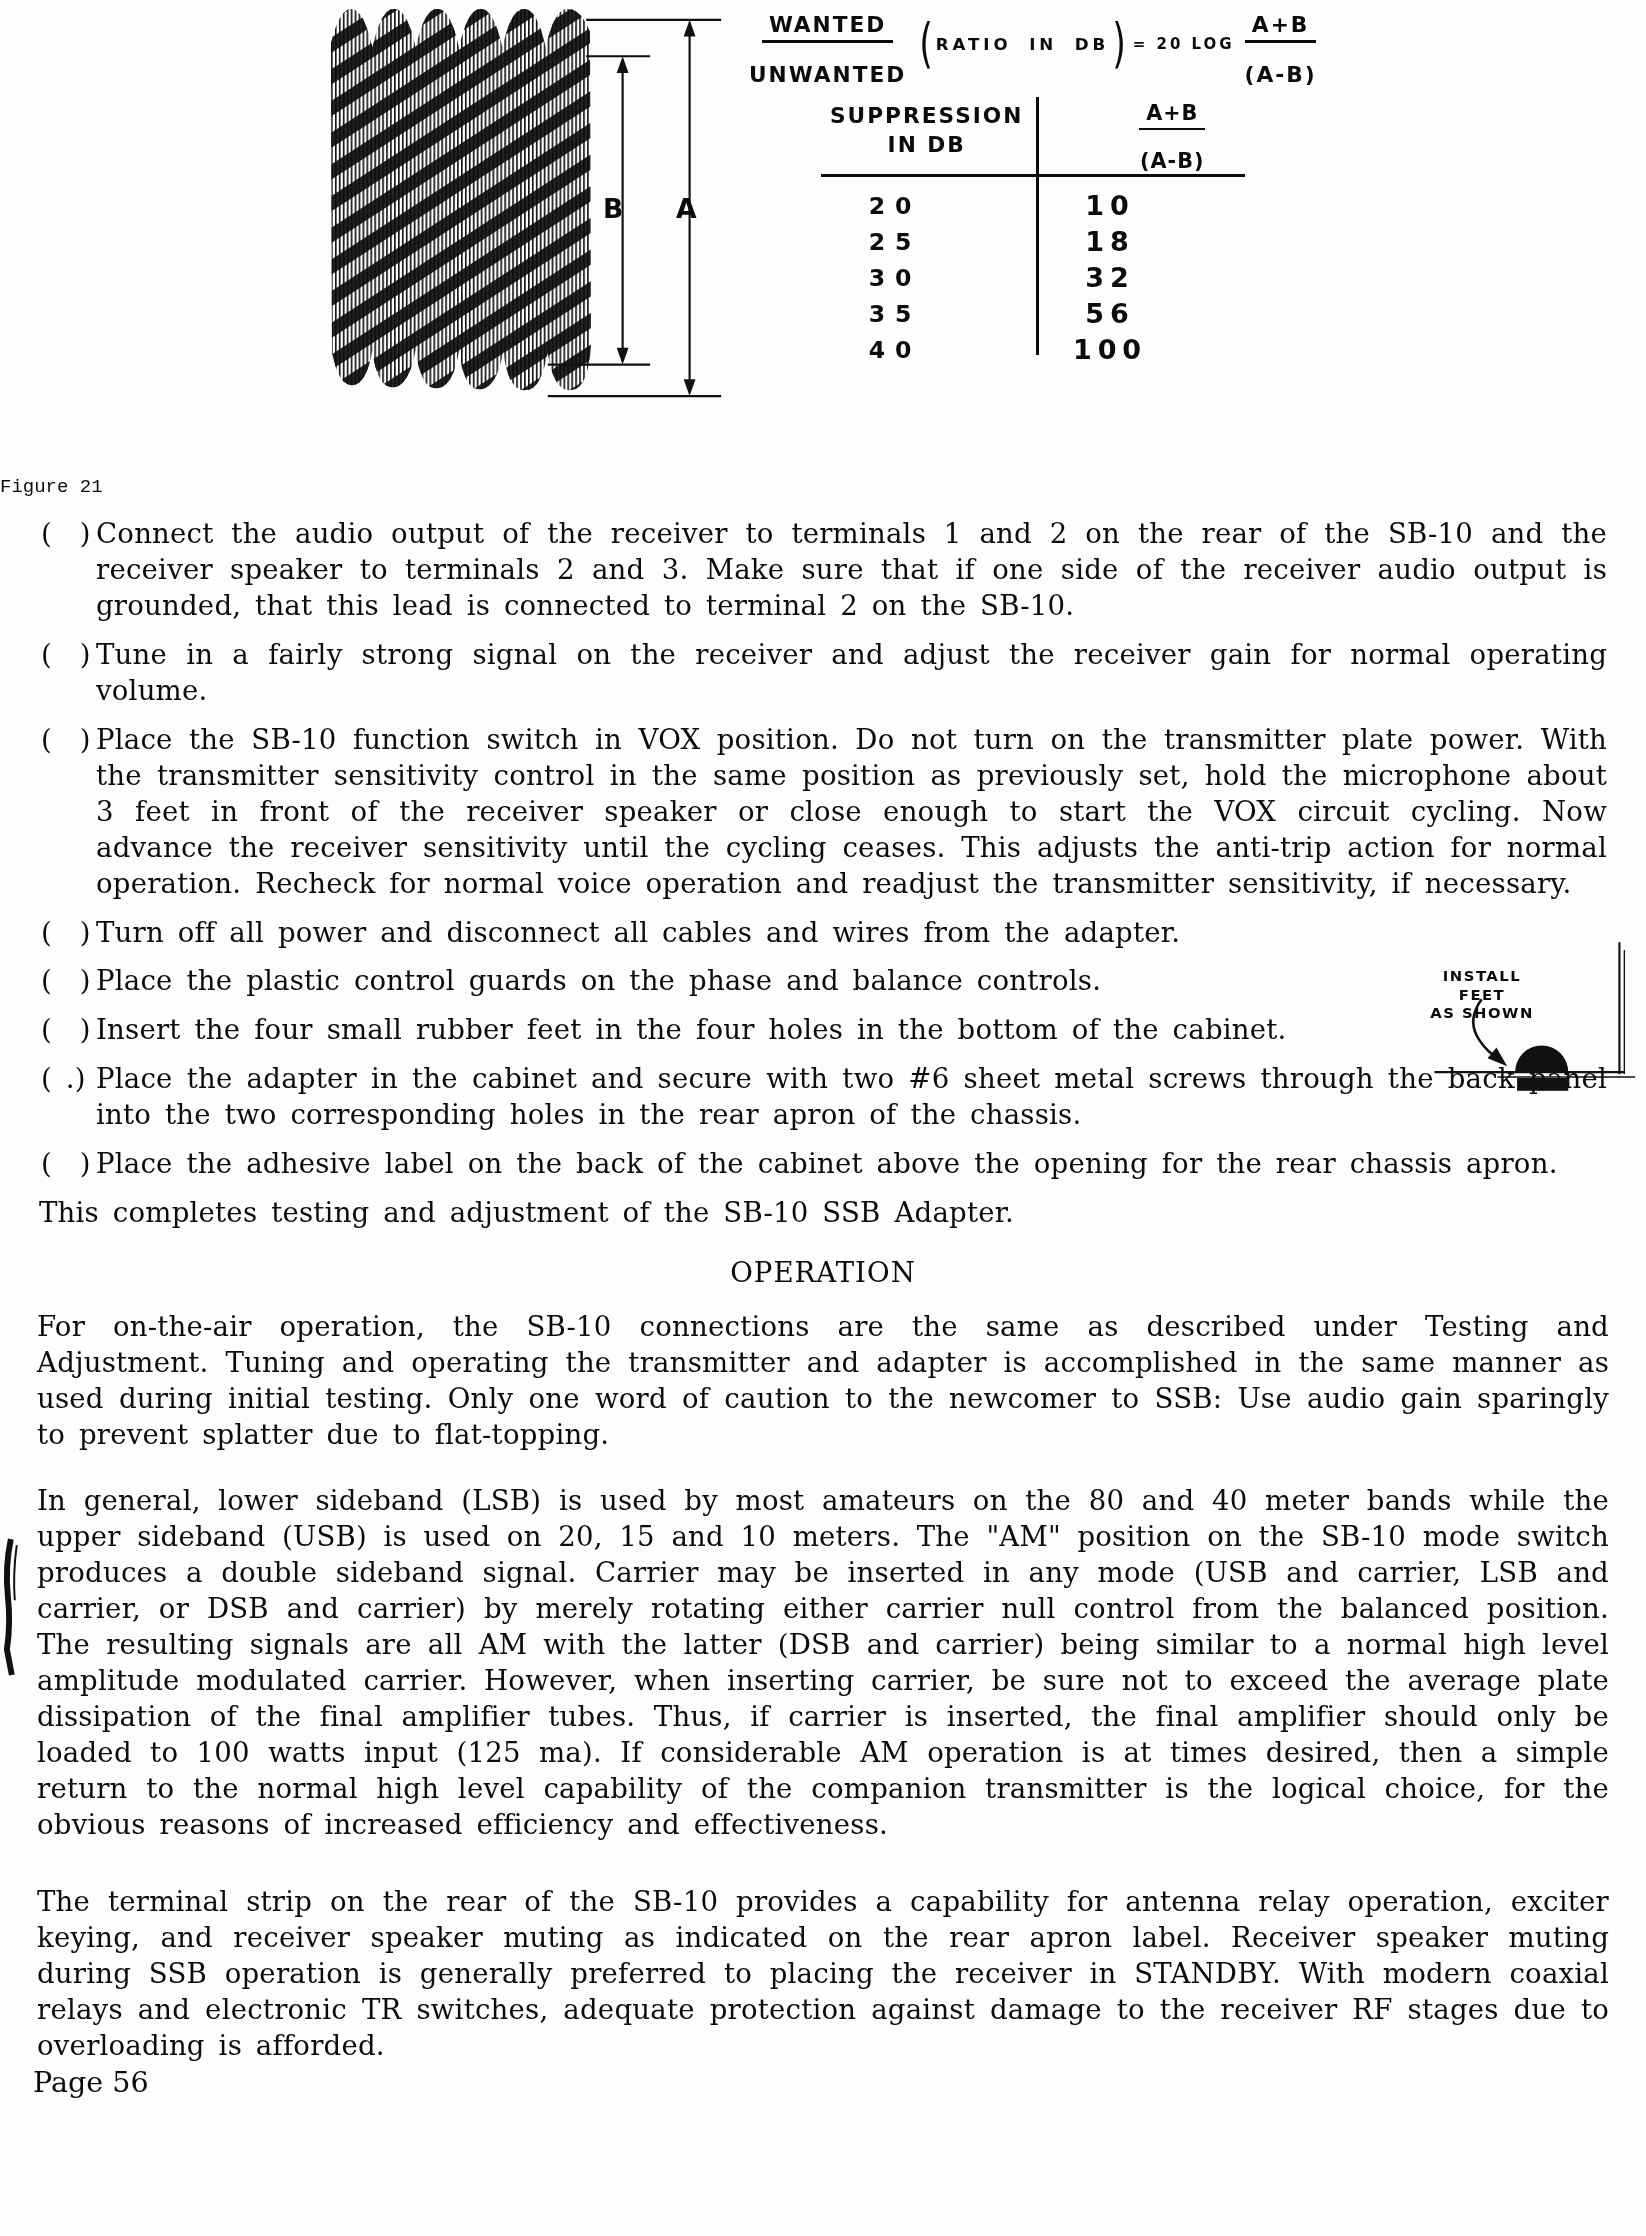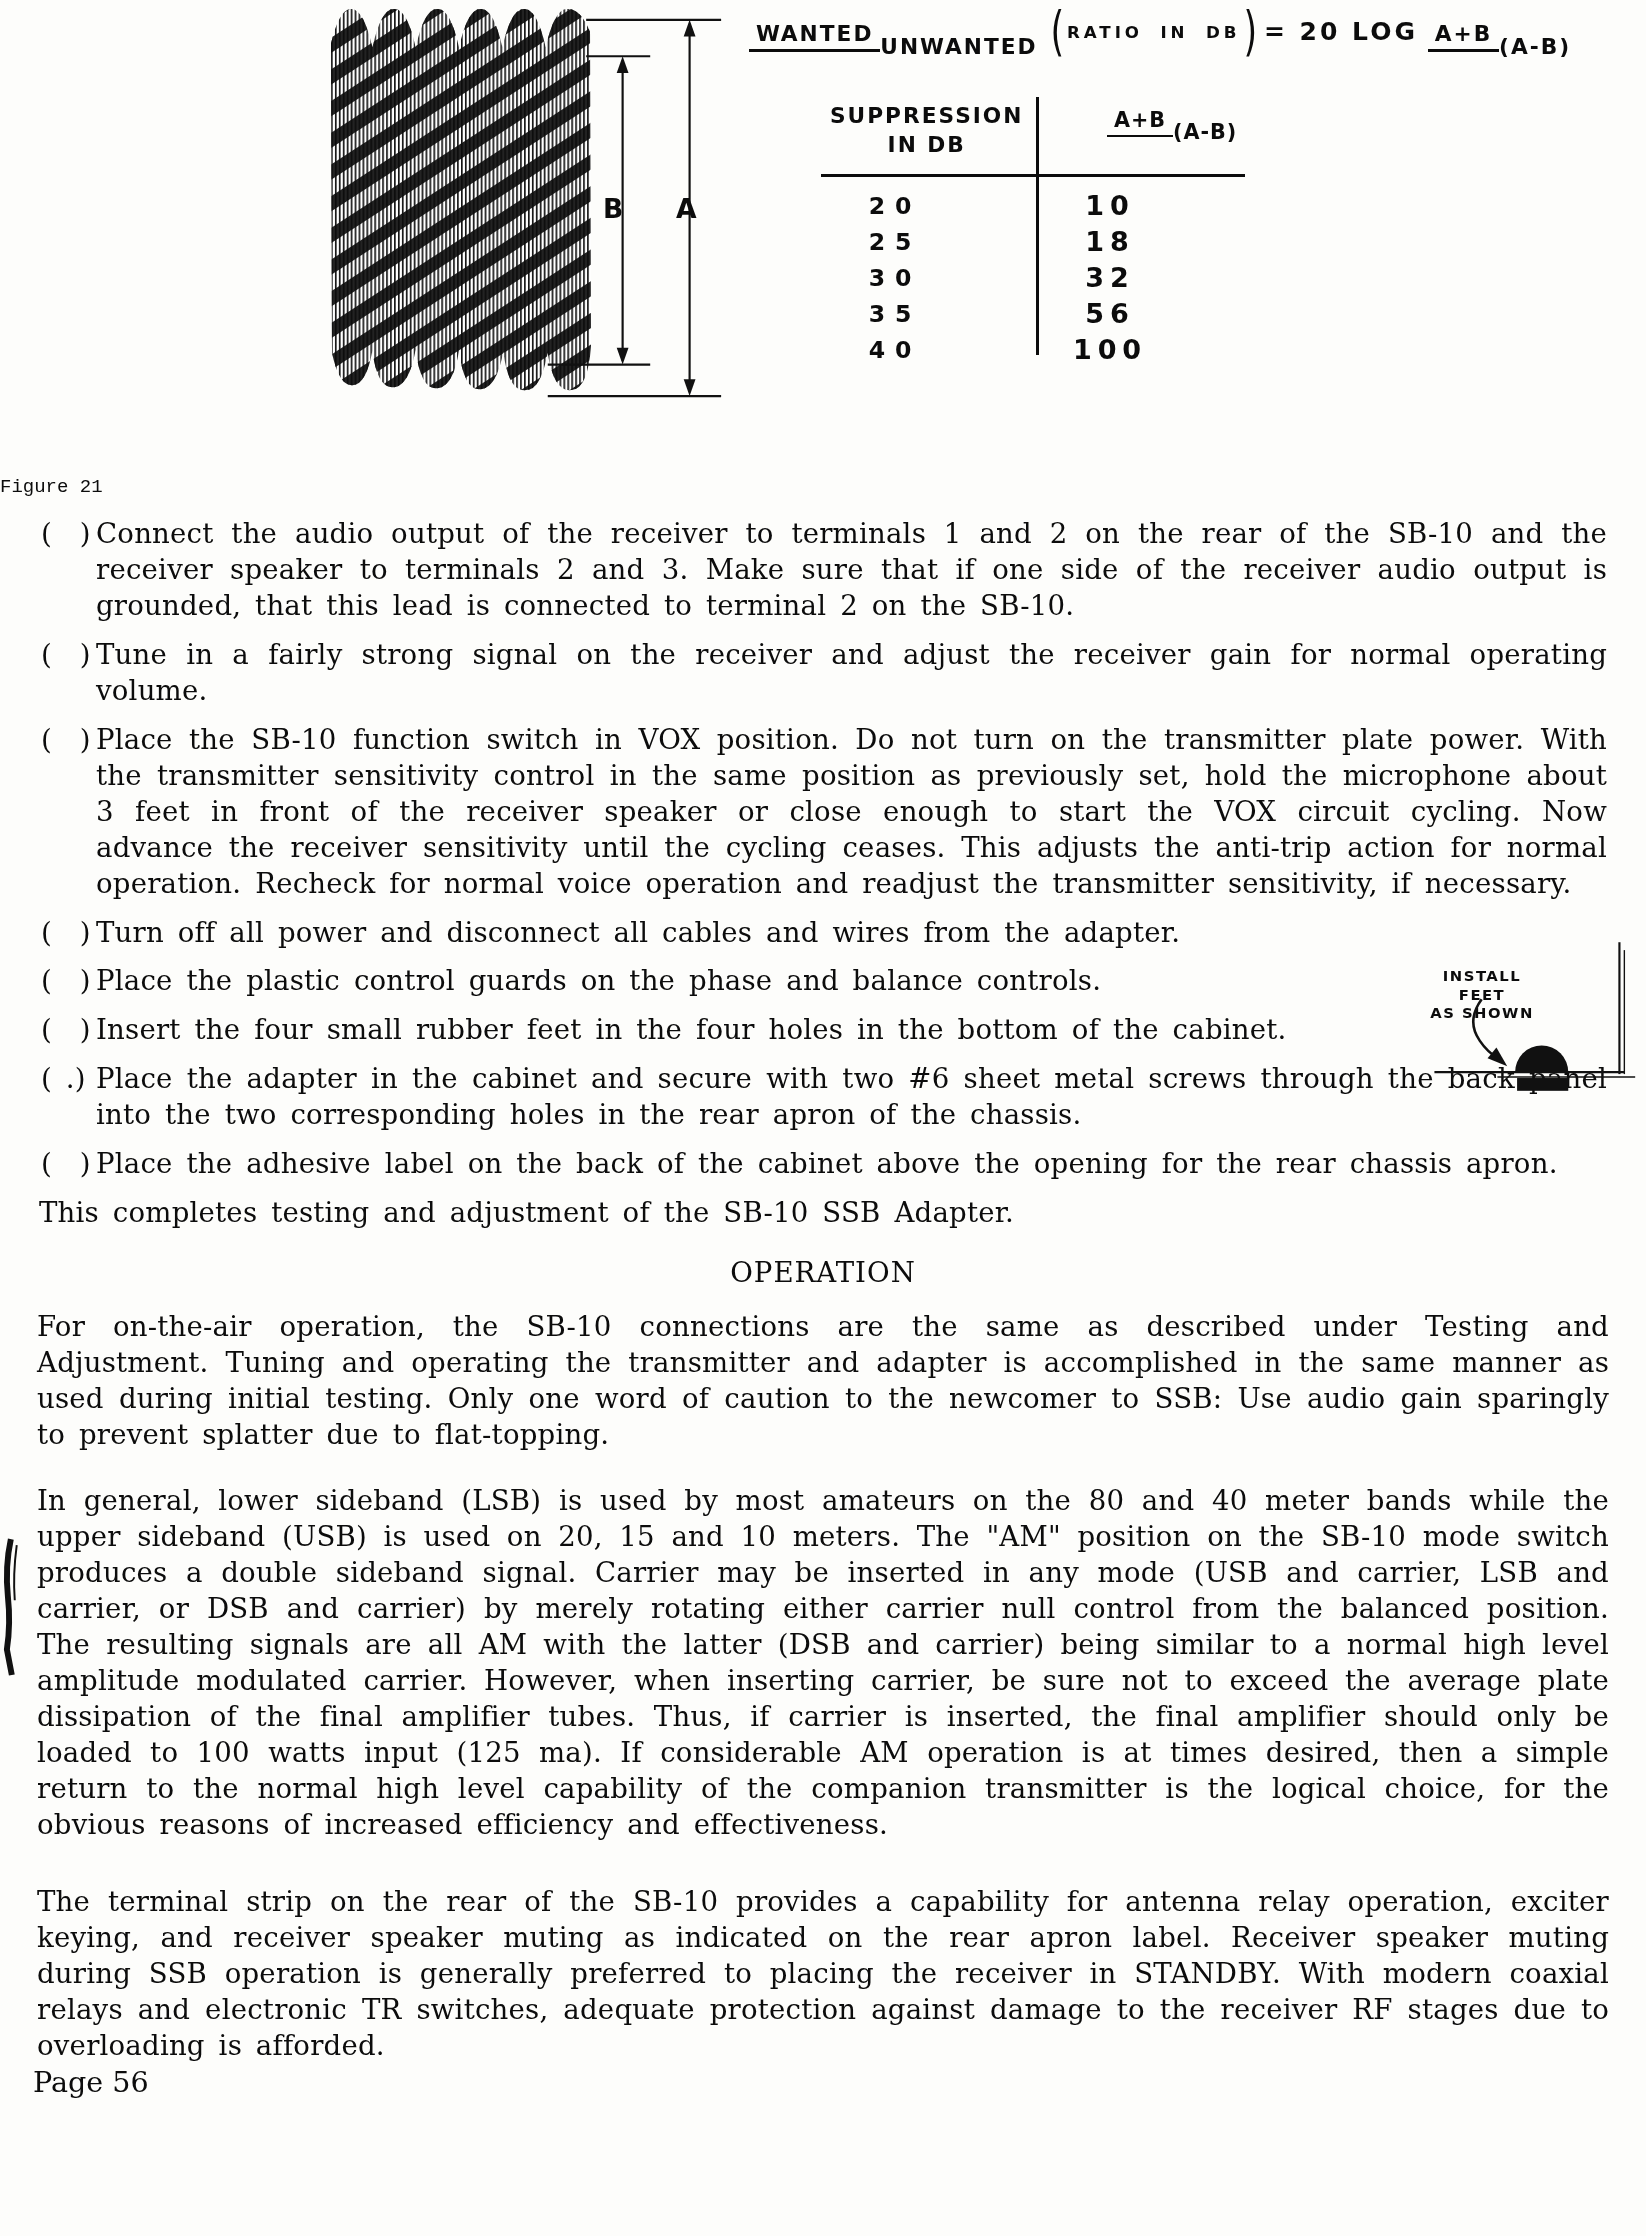--- a/index.html
+++ b/index.html
@@ -9,28 +9,28 @@
     background:#fdfdfb;
     color:#0c0c0c;
     font-family:"DejaVu Serif",serif;
     overflow:hidden;
   }
   
   .fig-block{position:relative;height:467px;}
   .fig-lettering{font-family:"DejaVu Sans",sans-serif;font-weight:bold;color:#0c0c0c;}
   .env-label{position:absolute;font-family:"DejaVu Sans",sans-serif;font-weight:bold;font-size:26.6px;}
   .formula{position:absolute;left:749px;top:11.8px;display:flex;align-items:center;}
-  .frac{display:inline-flex;flex-direction:row;align-items:center;}
+  .frac{display:inline-flex;flex-direction:column;align-items:center;}
   .frac .fnum{padding:0 6.9px 3px;border-bottom:3px solid #0c0c0c;}
   .frac .fden{padding-top:19px;}
   .f-main{font-size:21.7px;letter-spacing:2px;}
   .ratio-group{display:flex;align-items:center;margin:0 3.9px 9.9px 9.9px;}
   .bigparen{font-size:35px;font-weight:normal;transform:scaleY(1.5);margin:0 3px;font-family:"DejaVu Sans",sans-serif;}
   .ratio-label{font-size:16.7px;letter-spacing:3.9px;word-spacing:7.9px;}
-  .eq{font-size:25px;letter-spacing:3px;margin:0 9.9px 9.9px 0;}
+  .eq{font-size:15px;letter-spacing:3px;margin:0 9.9px 9.9px 0;}
   
   .stable{position:absolute;left:821px;top:95px;width:424px;}
   .stable .vline{position:absolute;left:215px;top:2px;width:3px;height:258px;background:#0c0c0c;}
   .stable .hline{position:absolute;left:0;top:79px;width:424px;height:3px;background:#0c0c0c;}
   .thead{display:flex;align-items:flex-start;height:79px;}
   .th1{width:215px;text-align:center;font-size:21.7px;letter-spacing:2px;line-height:29.6px;padding-top:5.9px;}
   .th2{width:148px;margin-left:67px;display:flex;justify-content:center;padding-top:5.9px;font-size:20.7px;letter-spacing:1px;}
   .trows{padding-top:13.8px;}
   .tr{display:flex;height:36px;align-items:center;}
   .td1{width:148px;text-align:center;font-size:23.6px;letter-spacing:9.9px;}

